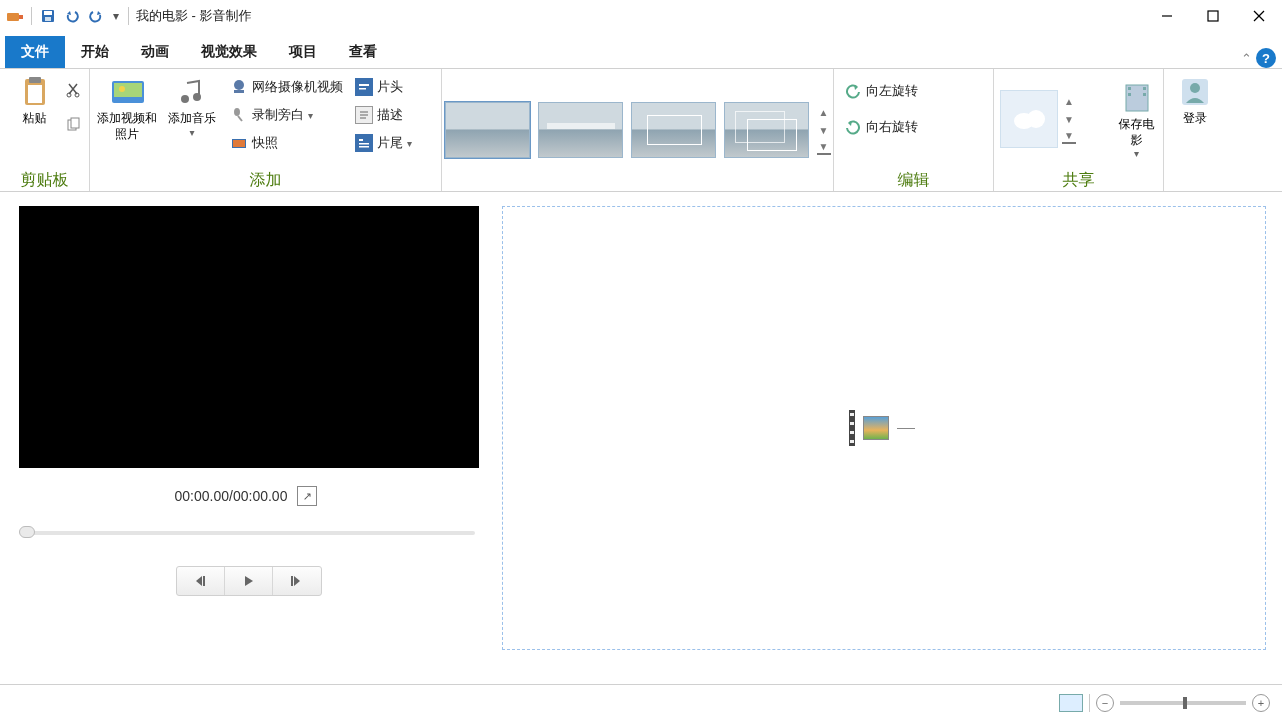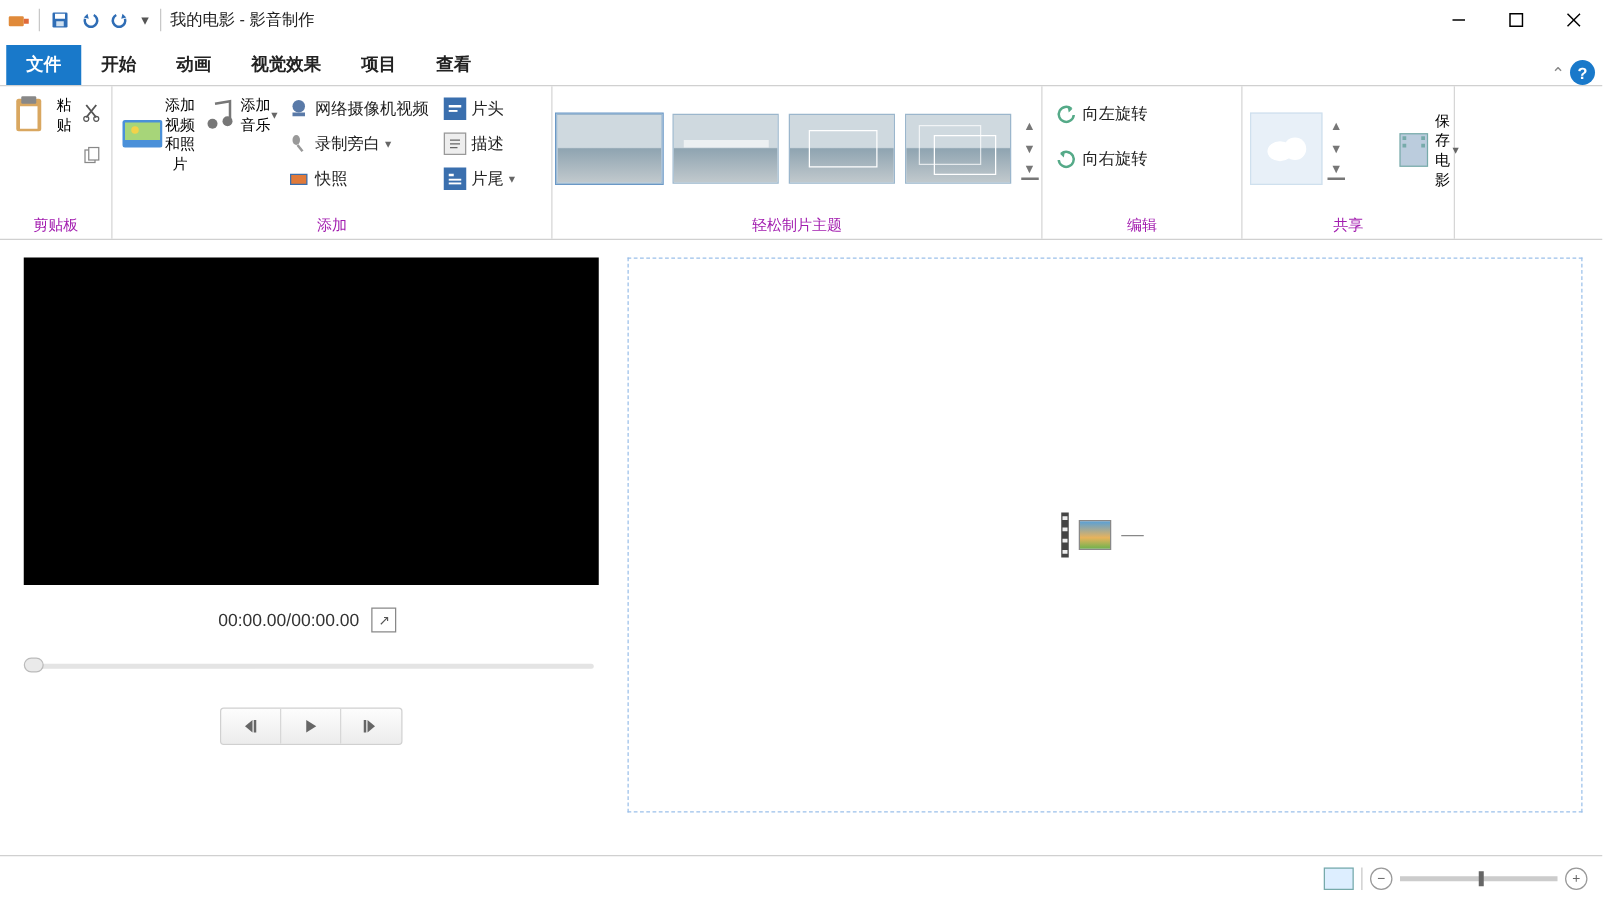--- a/index.html
+++ b/index.html
@@ -18,23 +18,23 @@
 .tabstrip { height:36px; display:flex; align-items:flex-end; padding-left:5px; }
 .tab { height:28px; padding:16px 16px; display:flex; align-items:center; font-size:14px; color:#222;font-weight:bold; }
 .tab.active { background:#1979CA; color:#fff; }
 .tabstrip-right { margin-left:auto; display:flex; align-items:center; gap:4px; padding-right:6px; }
 .help-icn { width:20px; height:20px; border-radius:50%; background:#1979CA; color:#fff; display:flex; align-items:center; justify-content:center; font-size:13px; font-weight:bold; }
 
 
 .ribbon { height:124px; border-top:1px solid #d0d0d0; border-bottom:1px solid #d0d0d0; display:flex; background:#fff; }
 .group { display:flex; flex-direction:column; border-right:1px solid #d6d6d6; }
 .group-body { flex:1; display:flex; align-items:flex-start; padding:4px 6px; }
-.group-title { height:22px; display:flex; align-items:center; justify-content:center; font-size:12px; color:#a21caf;font-family:Liberation Serif, serif; }
-
-.bigbtn { display:flex; align-items:center; justify-content:flex-start; width:58px; padding-top:2px; text-align:center; }
+.group-title { height:22px; display:flex; align-items:center; justify-content:center; font-size:16px; color:#4d7c0f;font-family:Liberation Serif, serif; }
+
+.bigbtn { display:flex; flex-direction:column; align-items:center; justify-content:flex-start; width:58px; padding-top:2px; text-align:center; }
 .bigbtn .bigico { width:34px; height:34px; display:flex; align-items:center; justify-content:center; }
 .bigbtn .lbl { font-size:12px; margin-top:2px; line-height:1.3; }
 
 .side-col { display:flex; flex-direction:column; justify-content:space-around; height:70px; padding-left:2px; }
 .side-col .mini { width:18px; height:18px; }
 
 .row-btn { display:flex; align-items:center; gap:4px; height:28px; padding:0 4px; font-size:13px; color:#222; }
 .row-btn .sq { width:18px; height:18px; display:flex; align-items:center; justify-content:center; }
 
 
@@ -282,21 +282,20 @@
             <div style="position:absolute;left:10px;top:8px;width:50px;height:32px;border:1px solid #fff;opacity:.7;"></div>
             <div style="position:absolute;left:22px;top:16px;width:50px;height:32px;border:1px solid #fff;"></div>
           </div>
         <div class="theme-side">
           <div class="tri">▲</div>
           <div class="tri">▼</div>
           <div class="tri bar">▼</div>
         </div>
       </div>
     </div>
-    <div class="group-title">轻松制片主题</div>
   </div>
 
   <div class="group" style="width:160px;">
     <div class="group-body" style="gap:6px;">
       <div class="kv-col">
         <div class="row-btn">
           <div class="sq">
               <svg width="16" height="16">
                 <path d="M12 4 A6 6 0 1 0 14 9" fill="none" stroke="#5a8" stroke-width="2"></path>
                 <path d="M9 2 L13 4 L10 7 Z" fill="#5a8"></path>
@@ -344,20 +343,32 @@
             </svg>
           </div>
         <div class="lbl">保存电影</div>
         <div style="color:#666;font-size:10px;">▾</div>
       </div>
     </div>
     <div class="group-title">共享</div>
   </div>
 
   <div class="group" style="width:62px;border-right:none;">
+    <div class="group-body" style="justify-content:center;">
+      <div class="bigbtn" style="width:48px;">
+        <div class="bigico">
+            <svg width="30" height="30">
+              <rect x="2" y="2" width="26" height="26" fill="#cfe0ee" rx="3"></rect>
+              <circle cx="15" cy="11" r="5" fill="#7aa"></circle>
+              <path d="M6 26 Q15 16 24 26 Z" fill="#7aa"></path>
+            </svg>
+          </div>
+        <div class="lbl">登录</div>
+      </div>
+    </div>
     <div class="group-title"></div>
   </div>
 </div>
 
 <div class="main">
   <div class="preview-pane">
     <div class="preview-box"></div>
     <div class="time-row">
       <div class="time-text">00:00.00/00:00.00</div>
       <div class="fs-icn">↗</div>

